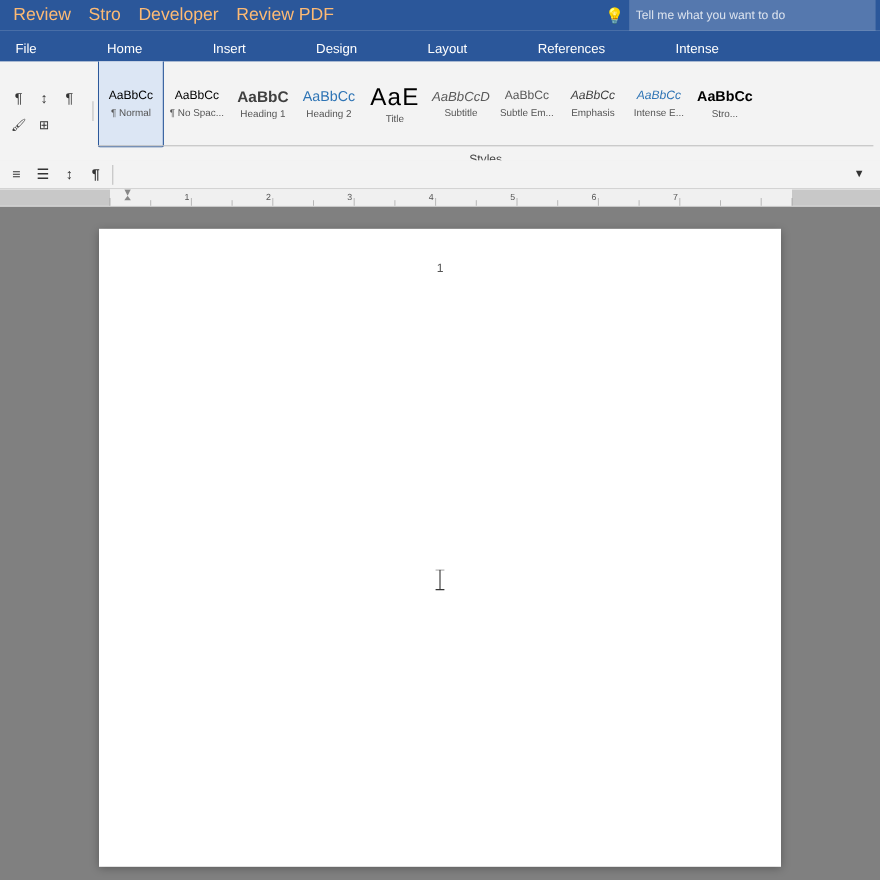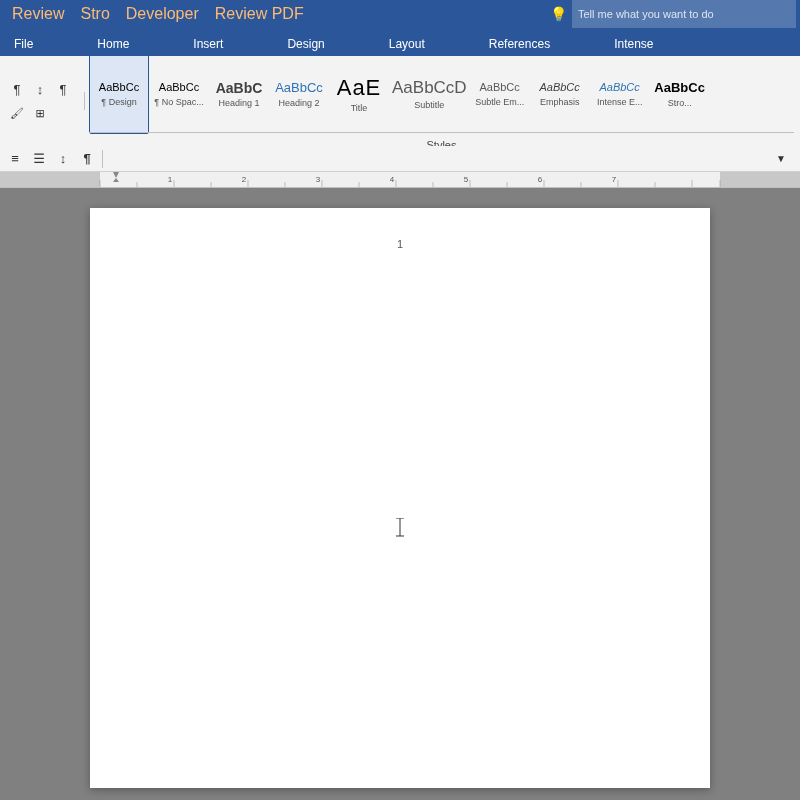--- a/index.html
+++ b/index.html
@@ -183,21 +183,21 @@
       outline: none;
     }
     .search-input::placeholder { color: rgba(255,255,255,0.8); }
 
     
     .fn { font-size: 11px; }
     .fn-nospace { font-size: 11px; }
     .fn-h1 { font-size: 14px; color: #404040; font-weight: bold; }
     .fn-h2 { font-size: 13px; color: #2e74b5; }
     .fn-title { font-size: 22px; font-weight: 300; letter-spacing: 1px; text-align: center; }
-    .fn-subtitle { font-size: 17px; color: #595959; }
+    .fn-subtitle { font-size: 12px; color: #595959; font-style: italic; }
     .fn-subtle-em { font-size: 11px; color: #595959; }
     .fn-emphasis { font-size: 11px; font-style: italic; color: #404040; }
     .fn-intense-em { font-size: 11px; font-style: italic; color: #2e74b5; }
     .fn-strong { font-size: 13px; font-weight: bold; }
 
     .main-wrapper {
       display: flex;
       flex-direction: column;
       width: 800px;
       height: 800px;
@@ -245,21 +245,21 @@
       </div>
     </div>
 
     <div class="toolbar-sep"></div>
 
     <div class="styles-container">
       <div class="styles-gallery">
 
         <div class="style-item selected">
           <div class="style-preview fn">AaBbCc</div>
-          <div class="style-label">¶ Design</div>
+          <div class="style-label">¶ Normal</div>
         </div>
 
         <div class="style-item">
           <div class="style-preview fn-nospace">AaBbCc</div>
           <div class="style-label">¶ No Spac...</div>
         </div>
 
         <div class="style-item">
           <div class="style-preview fn-h1">AaBbC</div>
           <div class="style-label">Heading 1</div>

